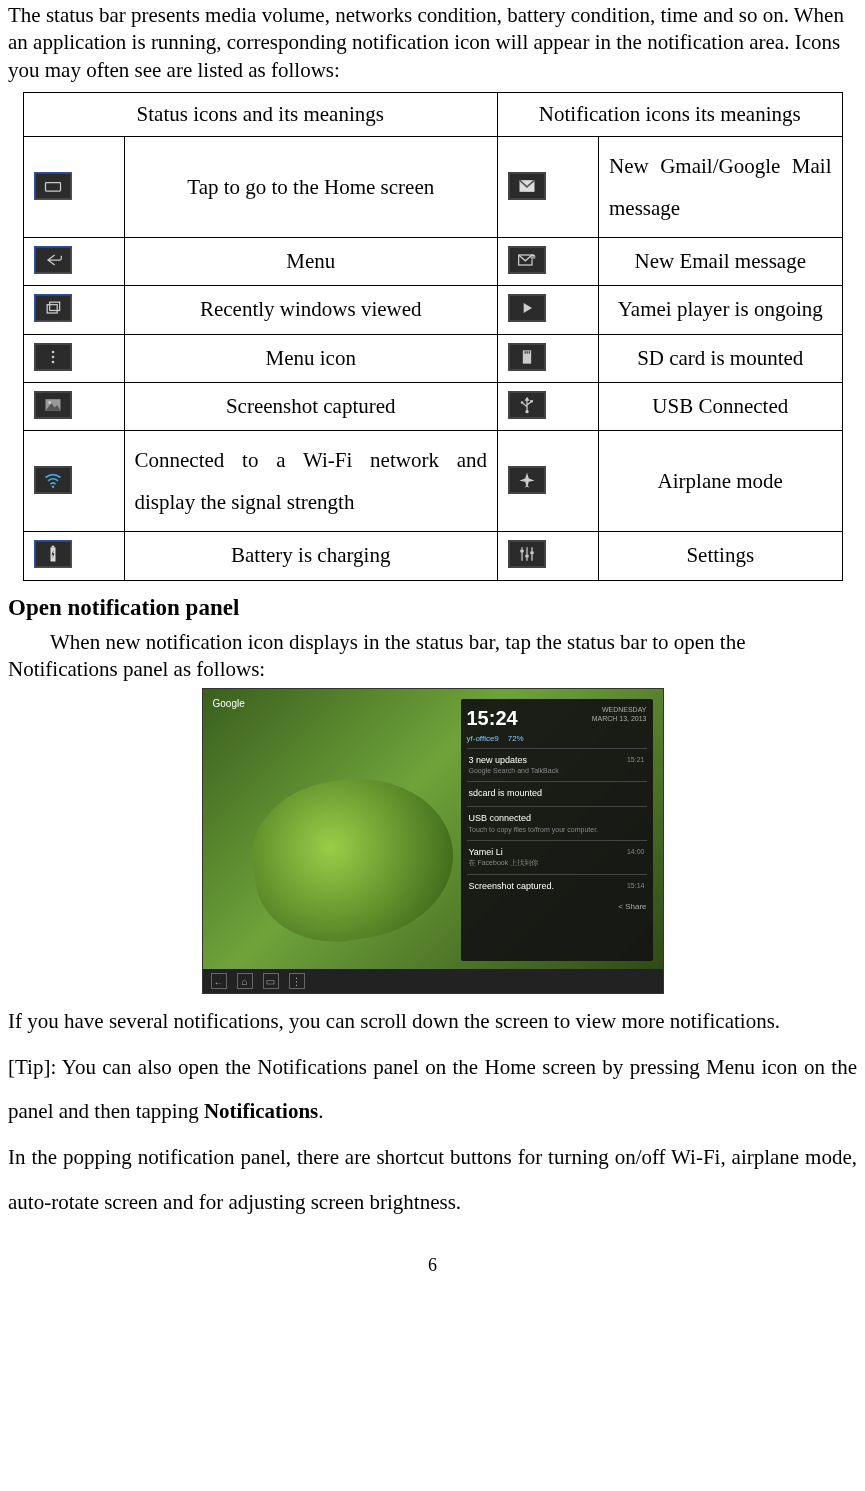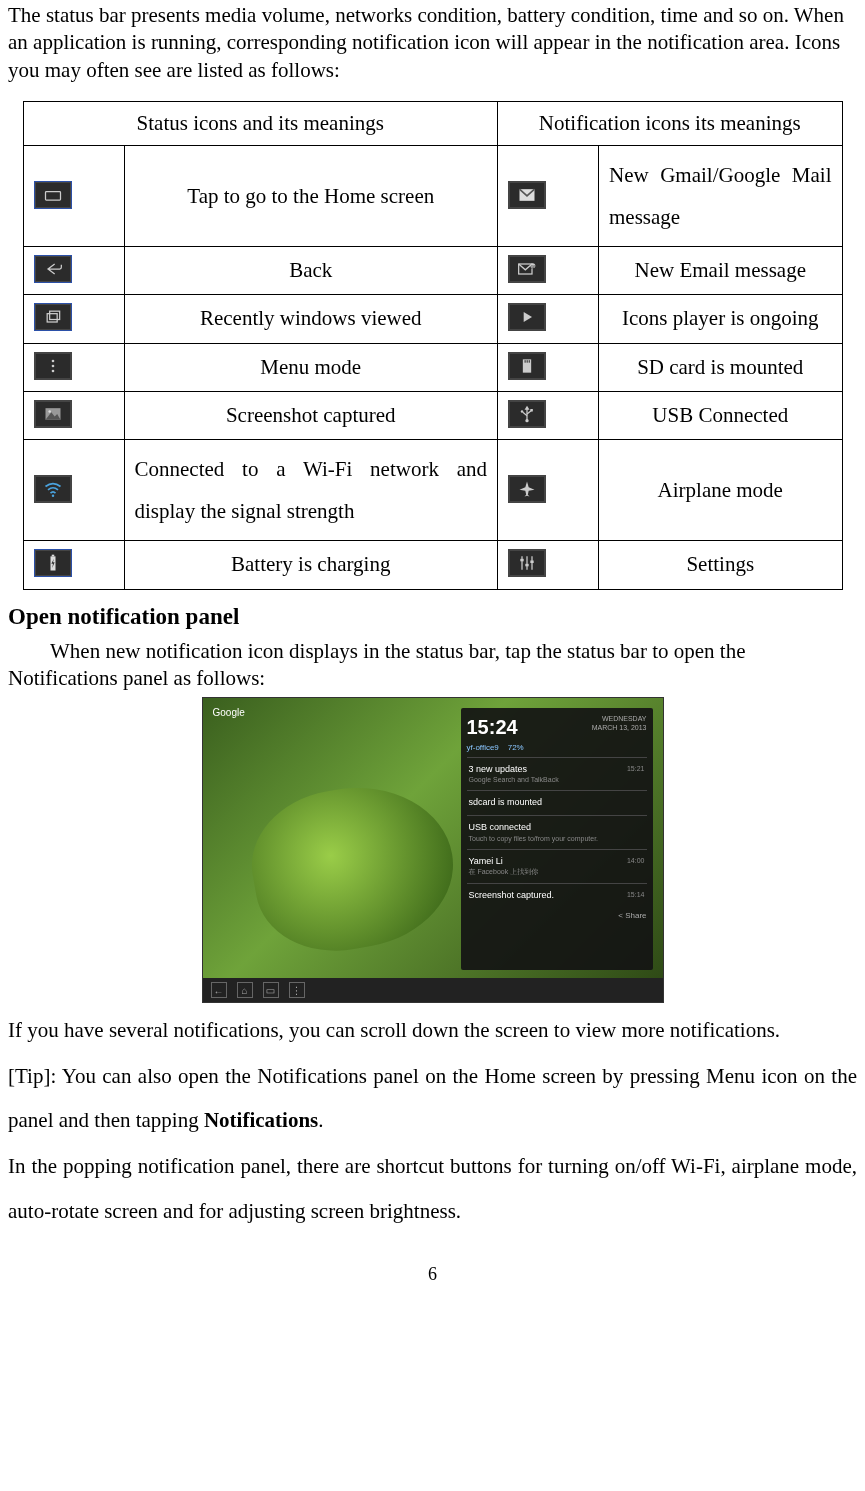--- a/index.html
+++ b/index.html
@@ -10,21 +10,21 @@
     width: 849px;
     color: #000;
     line-height: 1.3;
   }
   .intro {
     margin: 2px 0 6px 0;
   }
   table.icons {
     border-collapse: collapse;
     width: 820px;
-    margin: 17px auto 8px auto;
+    margin: 8px auto 8px auto;
   }
   table.icons th, table.icons td {
     border: 1px solid #000;
     padding: 8px 10px;
     vertical-align: middle;
     font-weight: normal;
   }
   table.icons th {
     text-align: center;
     font-size: 21px;
@@ -149,21 +149,21 @@
           </span></td>
     <td class="desc-cell desc-justify">New Gmail/Google Mail message</td>
   </tr>
 
   <tr>
     <td class="icon-cell"><span class="iconbox">
             <svg viewBox="0 0 24 24">
               <path d="M14 6 L6 12 L14 18 M6 12 H20 Q22 12 22 10 V7" fill="none" stroke="#ccc" stroke-width="1.5"></path>
             </svg>
           </span></td>
-    <td class="desc-cell">Back</td>
+    <td class="desc-cell">Menu</td>
     <td class="icon-cell"><span class="iconbox noborder">
             <svg viewBox="0 0 24 24">
               <rect x="2" y="6" width="16" height="12" fill="none" stroke="#ccc" stroke-width="1.5"></rect>
               <polyline points="2,6 10,13 18,6" fill="none" stroke="#ccc" stroke-width="1.5"></polyline>
               <circle cx="19" cy="8" r="3" fill="#ccc"></circle>
               <text x="19" y="11" font-size="6" text-anchor="middle" fill="#222">@</text>
             </svg>
           </span></td>
     <td class="desc-cell">New Email message</td>
   </tr>
@@ -174,32 +174,32 @@
               <rect x="5" y="8" width="12" height="10" fill="none" stroke="#ccc" stroke-width="1.5"></rect>
               <rect x="8" y="5" width="12" height="10" fill="none" stroke="#ccc" stroke-width="1.5"></rect>
             </svg>
           </span></td>
     <td class="desc-cell">Recently windows viewed</td>
     <td class="icon-cell"><span class="iconbox noborder">
             <svg viewBox="0 0 24 24">
               <polygon points="8,6 8,18 18,12" fill="#ccc"></polygon>
             </svg>
           </span></td>
-    <td class="desc-cell">Icons player is ongoing</td>
+    <td class="desc-cell">Yamei player is ongoing</td>
   </tr>
 
   <tr>
     <td class="icon-cell"><span class="iconbox noborder">
             <svg viewBox="0 0 24 24">
               <circle cx="12" cy="6" r="1.6" fill="#ccc"></circle>
               <circle cx="12" cy="12" r="1.6" fill="#ccc"></circle>
               <circle cx="12" cy="18" r="1.6" fill="#ccc"></circle>
             </svg>
           </span></td>
-    <td class="desc-cell">Menu mode</td>
+    <td class="desc-cell">Menu icon</td>
     <td class="icon-cell"><span class="iconbox noborder">
             <svg viewBox="0 0 24 24">
               <path d="M7 4 H17 V20 H7 V8 Z" fill="#ccc"></path>
               <rect x="9" y="5" width="1.5" height="3" fill="#444"></rect>
               <rect x="11.5" y="5" width="1.5" height="3" fill="#444"></rect>
               <rect x="14" y="5" width="1.5" height="3" fill="#444"></rect>
             </svg>
           </span></td>
     <td class="desc-cell">SD card is mounted</td>
   </tr>

